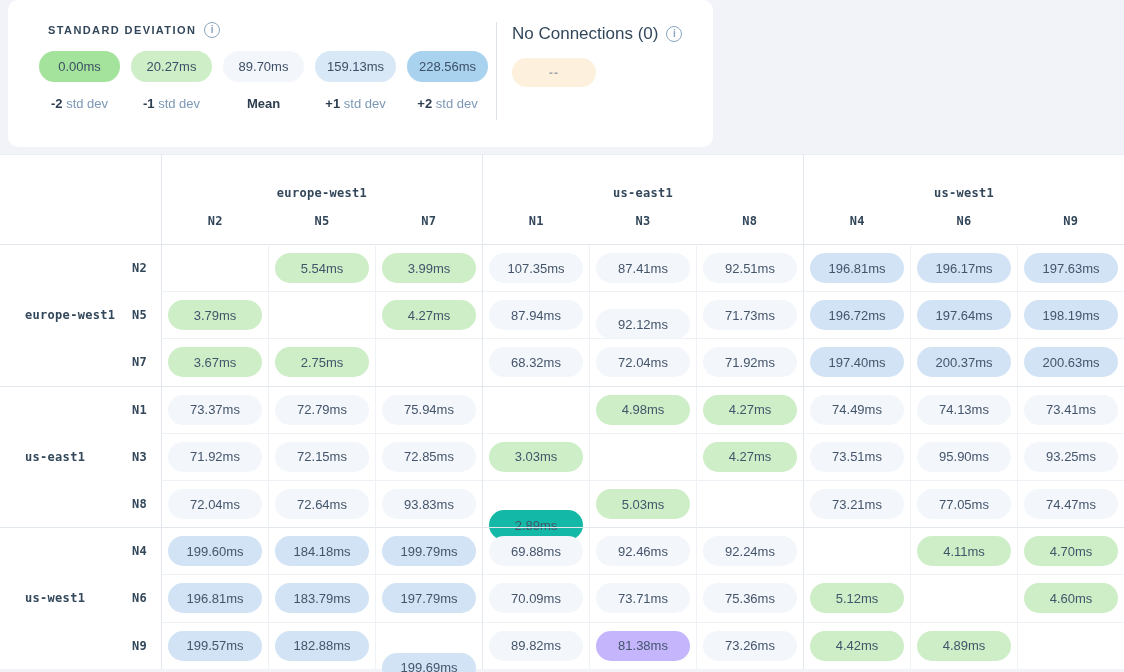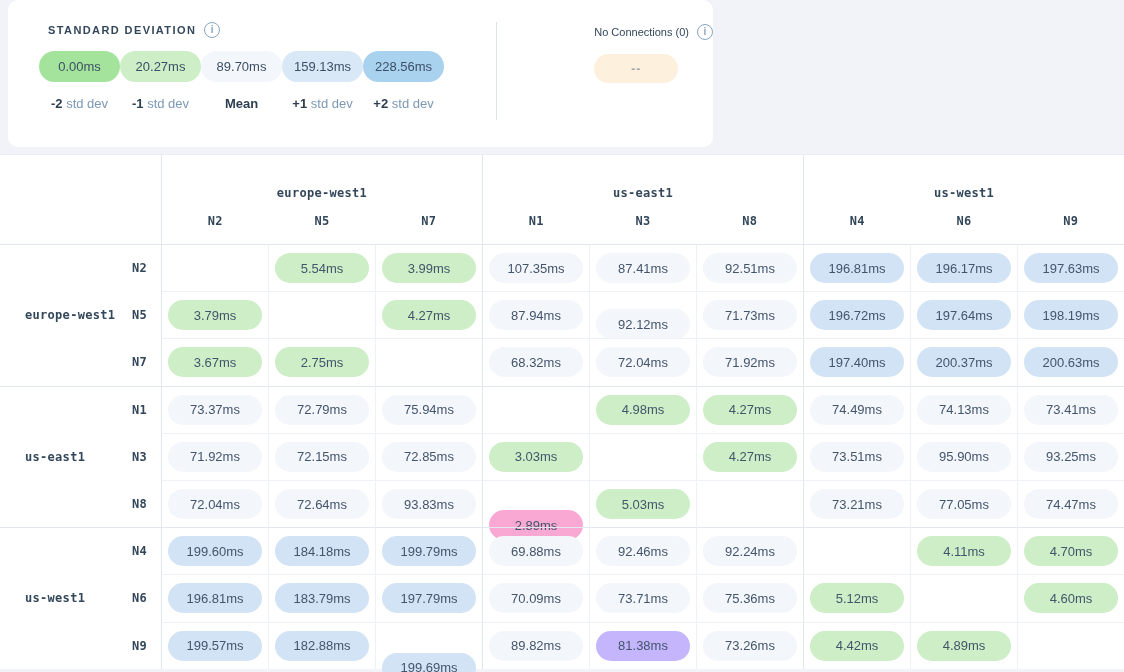--- a/index.html
+++ b/index.html
@@ -9,49 +9,48 @@
     background:#f1f3f8;
     font-family:"Liberation Sans", sans-serif;
     color:#33475b;
   }
 
   
   .legend-card {
     position:absolute; left:8px; top:0; width:705px; height:147px;
     background:#ffffff; border-radius:10px;
     display:flex;
-    justify-content:space-between;
   }
   .std-section { width:480px; padding:22px 0 0 40px; position:relative; }
   .std-title-row { display:flex; align-items:center; gap:8px; }
   .std-title {
     font-size:11px; font-weight:bold; letter-spacing:1.4px; color:#33475b;
   }
   .info-icon {
     width:16px; height:16px; border:1.5px solid #8aa6c1; border-radius:50%;
     color:#8aa6c1; font-size:10px; font-weight:bold; line-height:1;
     display:inline-flex; align-items:center; justify-content:center;
     cursor:pointer; flex:0 0 auto;
   }
-  .stops { display:flex; margin:13px 0 8px -9px; }
+  .stops { display:flex; gap:11px; margin:13px 0 8px -9px; }
   .stop { width:81px; display:flex; flex-direction:column; align-items:center; }
   .stop-pill {
     width:81px; height:31px; border-radius:16px;
     display:flex; align-items:center; justify-content:center;
     font-size:13px; color:#3d4f66;
   }
   .stop-label { margin-top:14px; font-size:13px; white-space:nowrap; }
   .stop-label b { color:#2d3e50; font-weight:bold; }
   .stop-label span { color:#7c98b6; }
   .legend-divider {
     position:absolute; left:488px; top:22px; width:1px; height:98px; background:#dde2e9;
   }
   .noconn-section { padding:24px 0 0 24px; }
   .noconn-title-row { display:flex; align-items:center; gap:8px; }
-  .noconn-title { font-size:11px; color:#33475b; }
+  .noconn-title { font-size:17px; color:#33475b; }
   .noconn-pill {
     margin-top:14px; width:84px; height:29px; border-radius:15px;
     display:flex; align-items:center; justify-content:center;
     font-size:12px; font-weight:bold; letter-spacing:1px; color:#a2a6ad;
   }
 
   
   .matrix {
     position:absolute; left:0; top:154px; width:1124px; height:515px;
     background:#ffffff; border-top:1px solid #eaeef4;
@@ -311,21 +310,21 @@
       <div class="cell gcol">
         <div class="cell-pill" style="background: rgb(243, 246, 250);">72.04ms</div>
       </div>
       <div class="cell">
         <div class="cell-pill" style="background: rgb(243, 246, 250);">72.64ms</div>
       </div>
       <div class="cell">
         <div class="cell-pill" style="background: rgb(243, 246, 250);">93.83ms</div>
       </div>
       <div class="cell gcol">
-        <div class="cell-pill" style="background: #f9a8d4; margin-top: 42px;">2.89ms</div>
+        <div class="cell-pill" style="background: #14b8a6; margin-top: 42px;">2.89ms</div>
       </div>
       <div class="cell">
         <div class="cell-pill" style="background: rgb(205, 238, 198);">5.03ms</div>
       </div>
       <div class="cell"></div>
       <div class="cell gcol">
         <div class="cell-pill" style="background: rgb(243, 246, 250);">73.21ms</div>
       </div>
       <div class="cell">
         <div class="cell-pill" style="background: rgb(243, 246, 250);">77.05ms</div>

